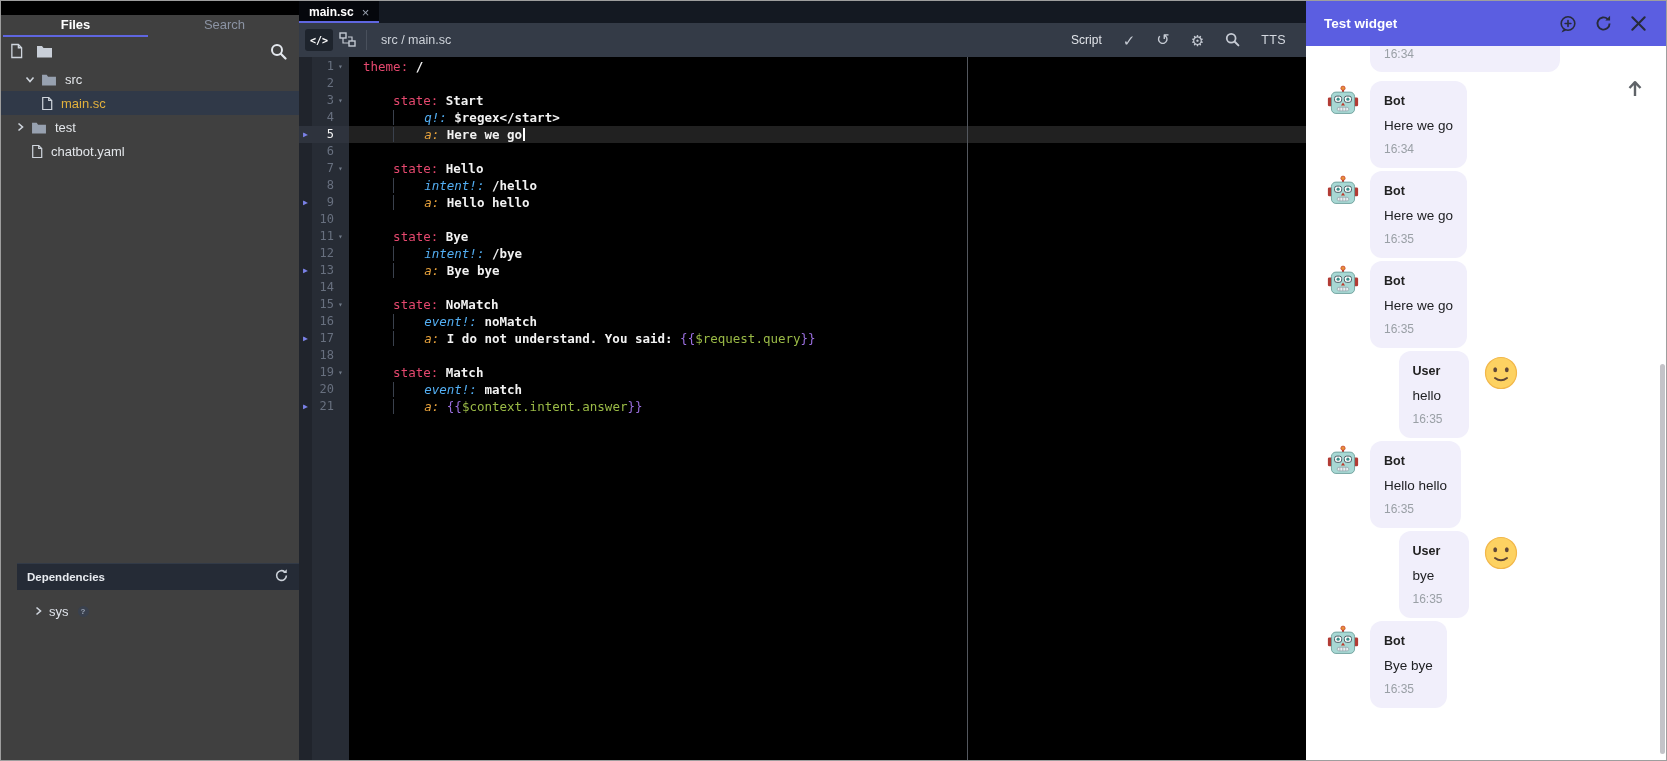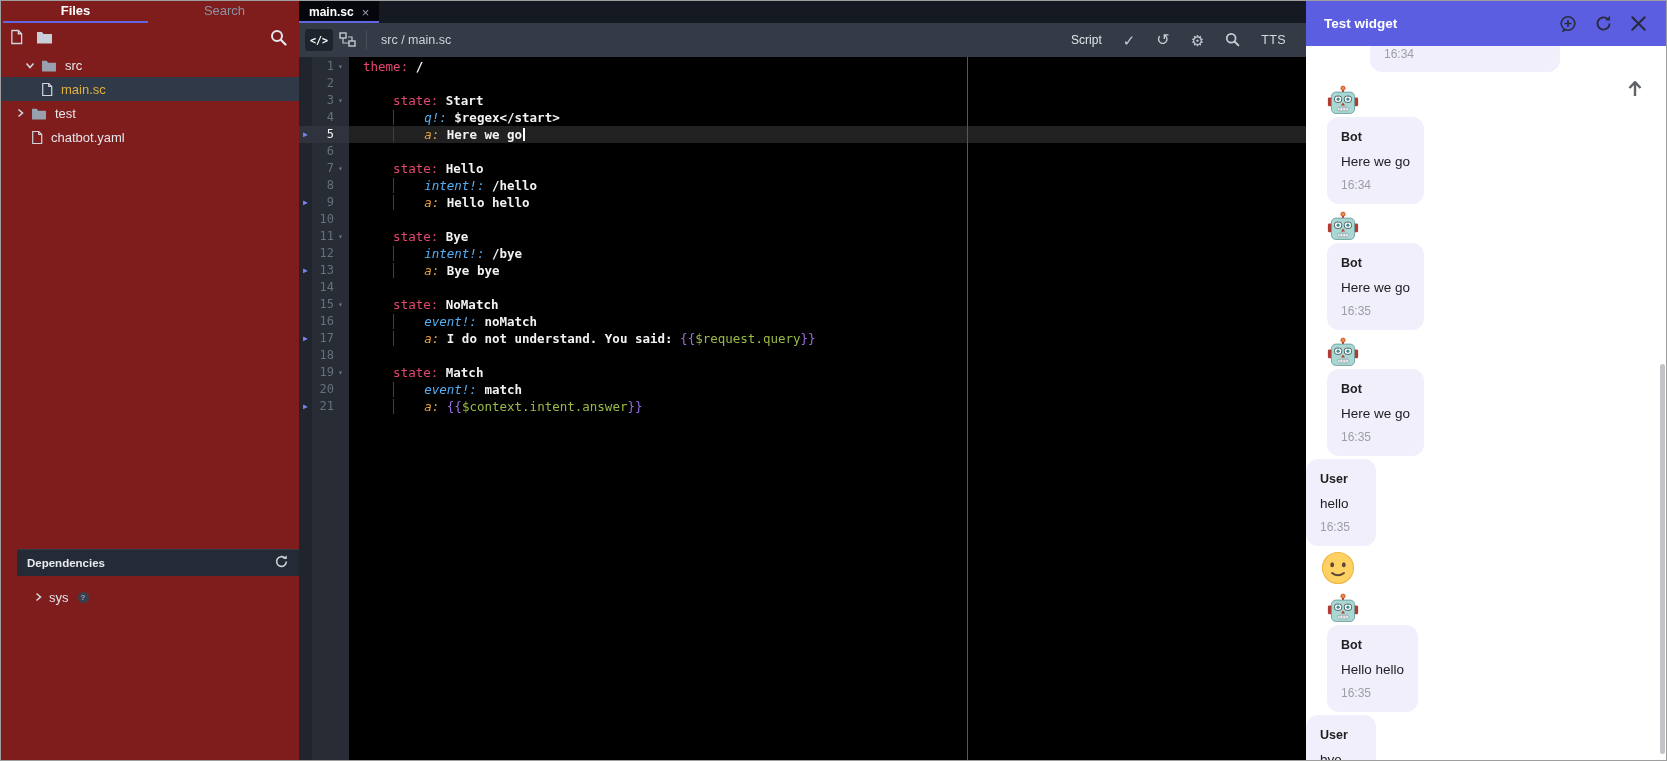--- a/index.html
+++ b/index.html
@@ -5,21 +5,21 @@
   :root{
     --accent:#5f66e0; --chat-header:#5b5ee1; --bubble:#f1effb; --file-selected:#e2b13c;
     --syn-key:#e5486e; --syn-val:#f2f2f2; --syn-q:#53aef2; --syn-a:#e8a33d;
     --syn-brace:#9b6fe0; --syn-var:#9aba46; --play:#7b82e8;
   }
   *{box-sizing:border-box; margin:0; padding:0;}
   body{margin:0; font-family:"Liberation Sans", sans-serif; background:#fff;}
   .app{width:1667px; height:761px; display:flex; position:relative; border:1px solid #9e9e9e; overflow:hidden; background:#000;}
 
   
-  .sidebar{width:298px; flex:0 0 298px; background:#7f1d1d; position:relative; color:#e3e6ea;}
+  .sidebar{width:298px; flex:0 0 298px; background:#404040; position:relative; color:#e3e6ea;margin-top:14px;}
   .s-tabs{height:22px; display:flex;}
   .s-tab{flex:1; text-align:center; font-size:13px; color:#8b93a3; line-height:20px; cursor:default; position:relative;}
   .s-tab.active{color:#fff; font-weight:bold;}
   .s-tab.active::after{content:""; position:absolute; left:2px; right:2px; bottom:0; height:2px; background:var(--accent);}
   .s-actions{height:28px; display:flex; align-items:center; padding:0 12px 0 9px;}
   .s-actions .icon{display:inline-flex; margin-right:13px; color:#c9cfd8;}
   .s-actions .spacer{flex:1;}
   .tree{padding-top:2px;}
   .t-row{display:flex; align-items:center; height:24px; font-size:13px; color:#e3e6ea; cursor:default;}
   .t-row.selected{background:#303948;}
@@ -76,24 +76,24 @@
   .chat-header{height:45px; flex:0 0 45px; background:var(--chat-header); display:flex; align-items:center; padding:8px 18px;}
   .chat-title{flex:1; color:#fff; font-size:13.5px; font-weight:bold;}
   .chat-header .icon-btn{display:inline-flex; margin-left:16px; color:#272b3a;}
   .chat-body{flex:1; position:relative; overflow:hidden; padding-top:0;}
   .bubble{background:var(--bubble); border-radius:12px; padding:11px 14px; width:fit-content; min-width:70px;}
   .bubble .b-name{font-size:12.5px; font-weight:bold; color:#212121; line-height:18px; margin-bottom:5px;}
   .bubble .b-text{font-size:13.5px; color:#202124; line-height:21px; margin-bottom:5px;}
   .bubble .b-time{font-size:12px; color:#9aa0a6; line-height:16px;}
   .partial-bubble{margin-left:64px; width:190px; height:26px; background:var(--bubble); border-radius:0 0 12px 12px; padding:0 14px; margin-bottom:9px;}
   .partial-bubble .b-time{font-size:12px; color:#9aa0a6; line-height:16px;}
-  .msg-row{display:flex; margin-bottom:3px;flex-direction:column;}
+  .msg-row{display:flex; margin-bottom:3px;}
   .msg-row.bot{padding-left:21px;}
   .msg-row.bot .avatar{margin:4px 11px 0 0;}
-  .msg-row.user{justify-content:flex-start; padding-right:55px;}
+  .msg-row.user{justify-content:center; padding-right:55px;}
   .msg-row.user .avatar{margin:4px 0 0 14px;}
   .avatar{flex:0 0 auto; display:inline-flex;}
   .scroll-top{position:absolute; top:30px; right:18px; width:26px; height:26px; display:flex; align-items:center; justify-content:center; color:#5f6368; cursor:pointer;}
   .chat-scrollbar{position:absolute; top:318px; bottom:6px; right:1px; width:5px; border-radius:3px; background:#c3c3c8;}
 </style>
 </head>
 <body>
 
 <div class="app">
 

